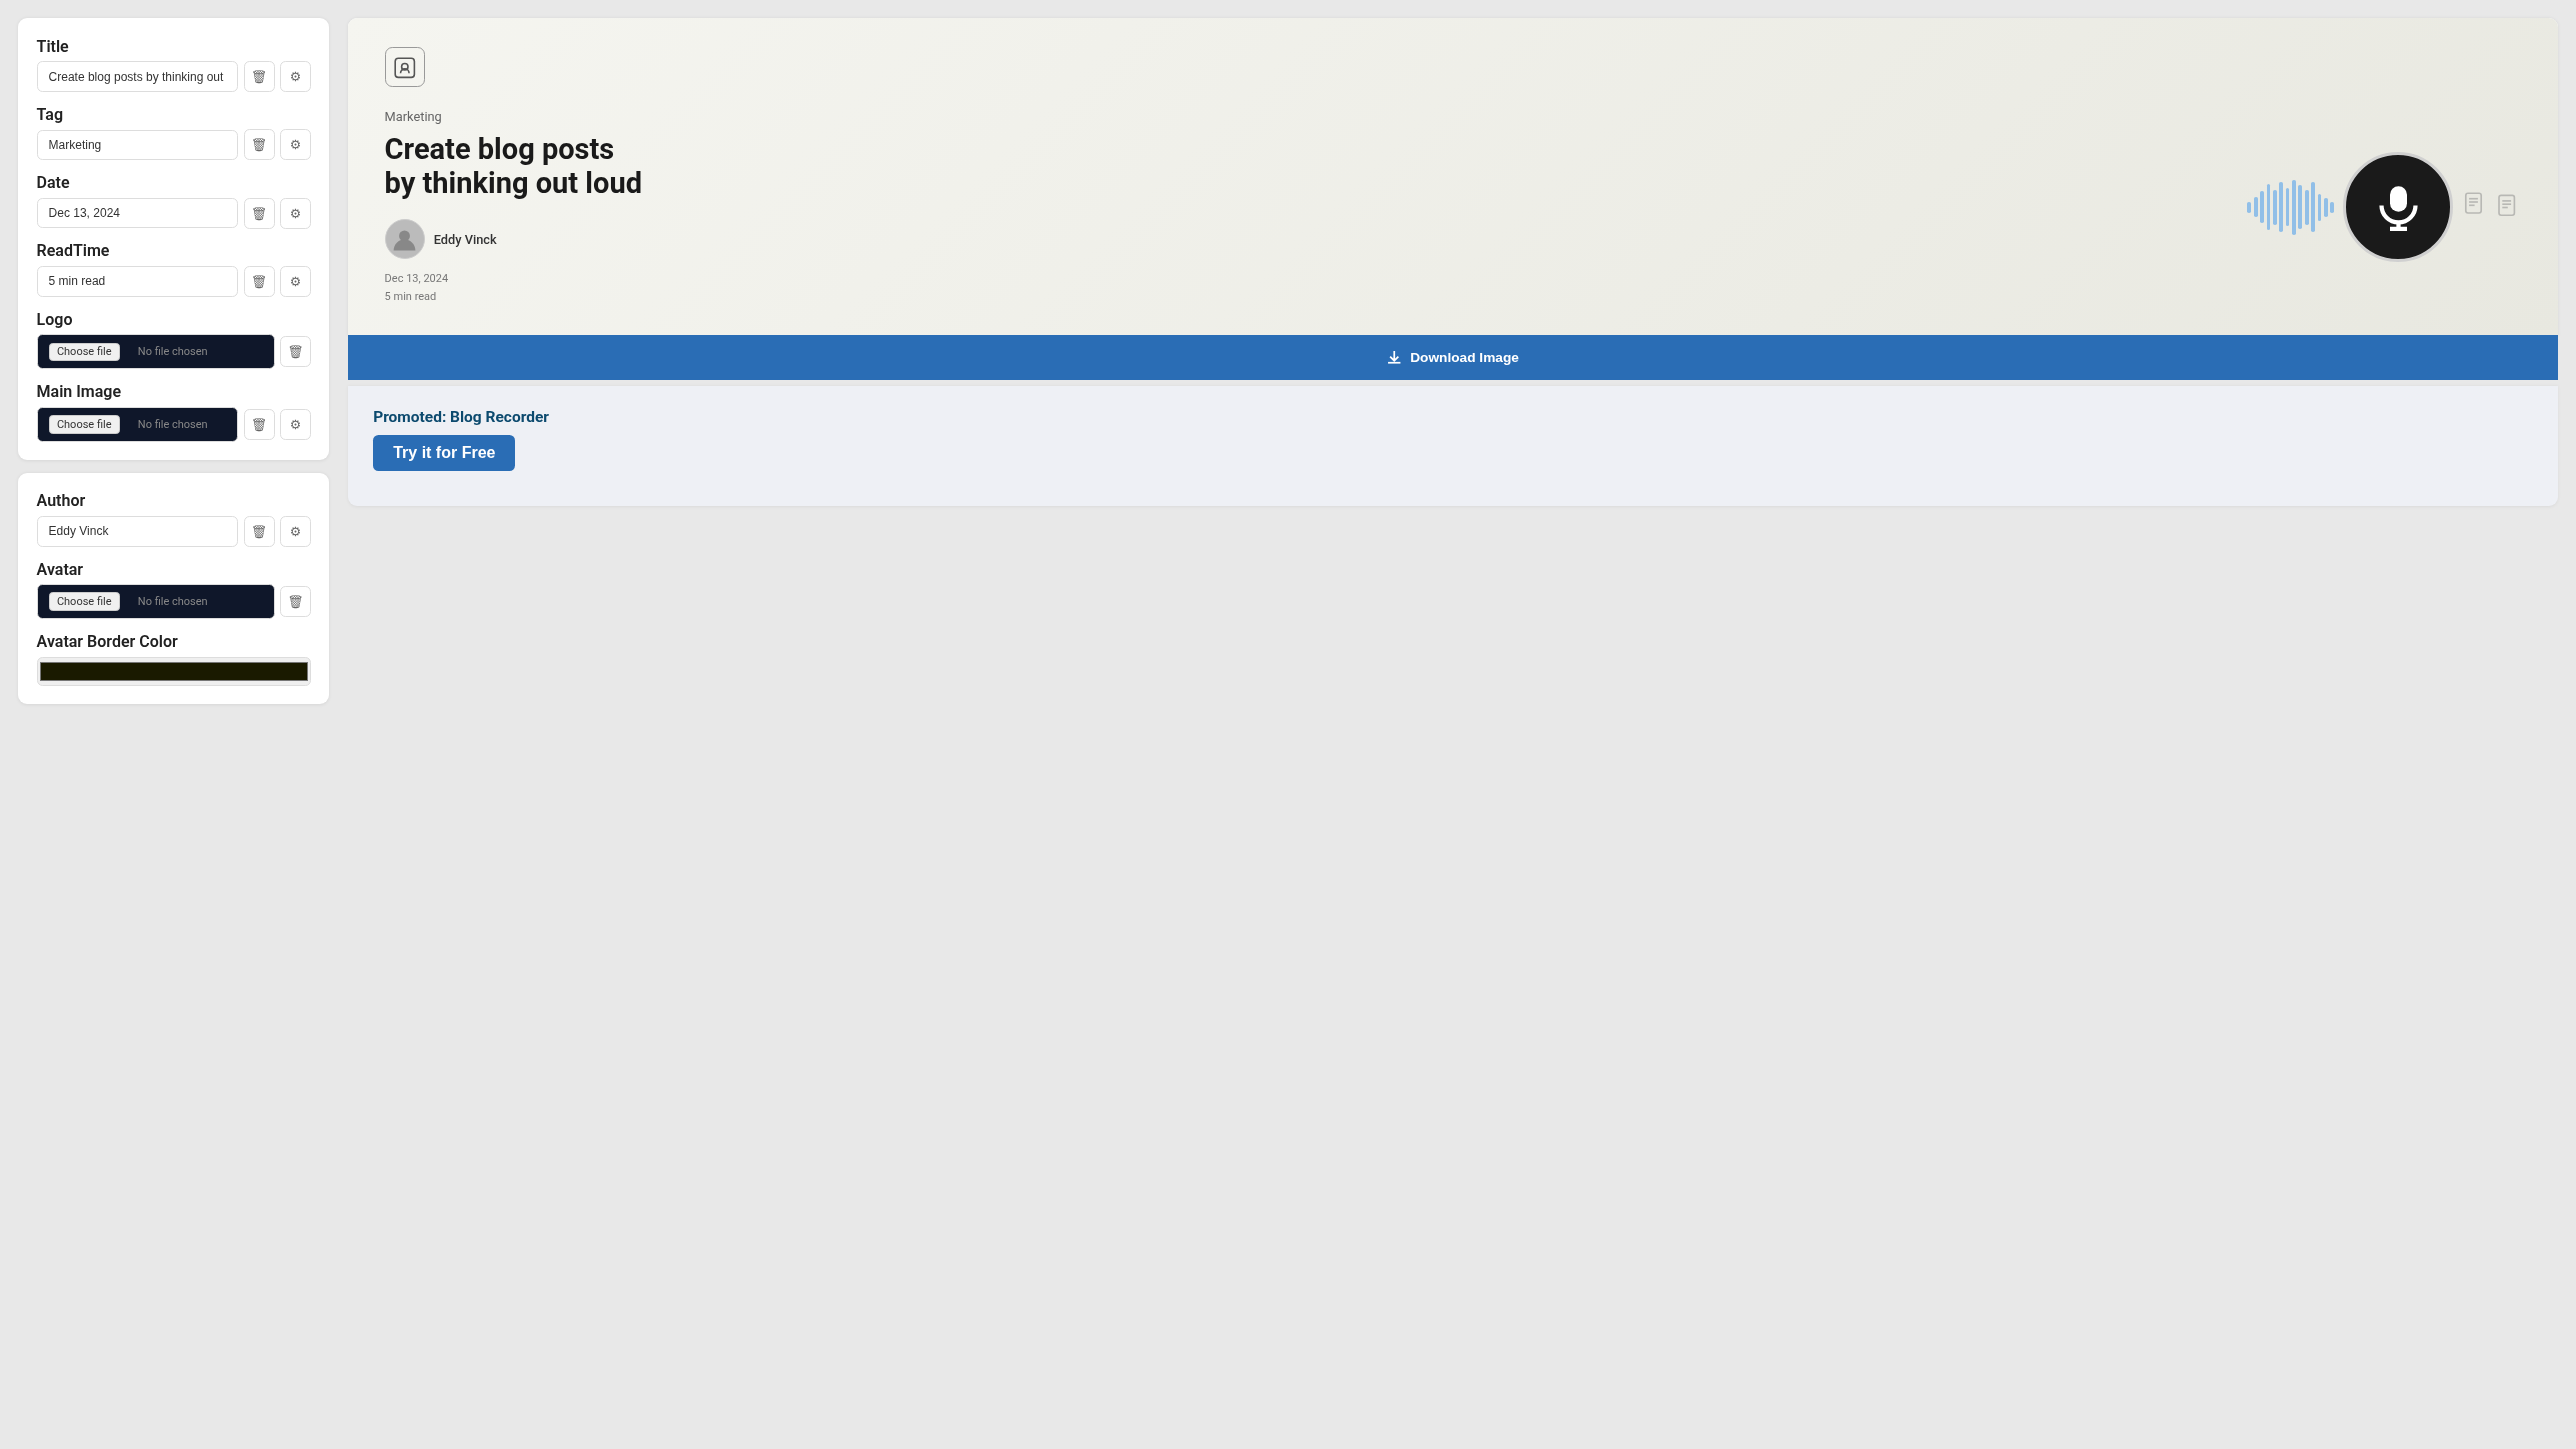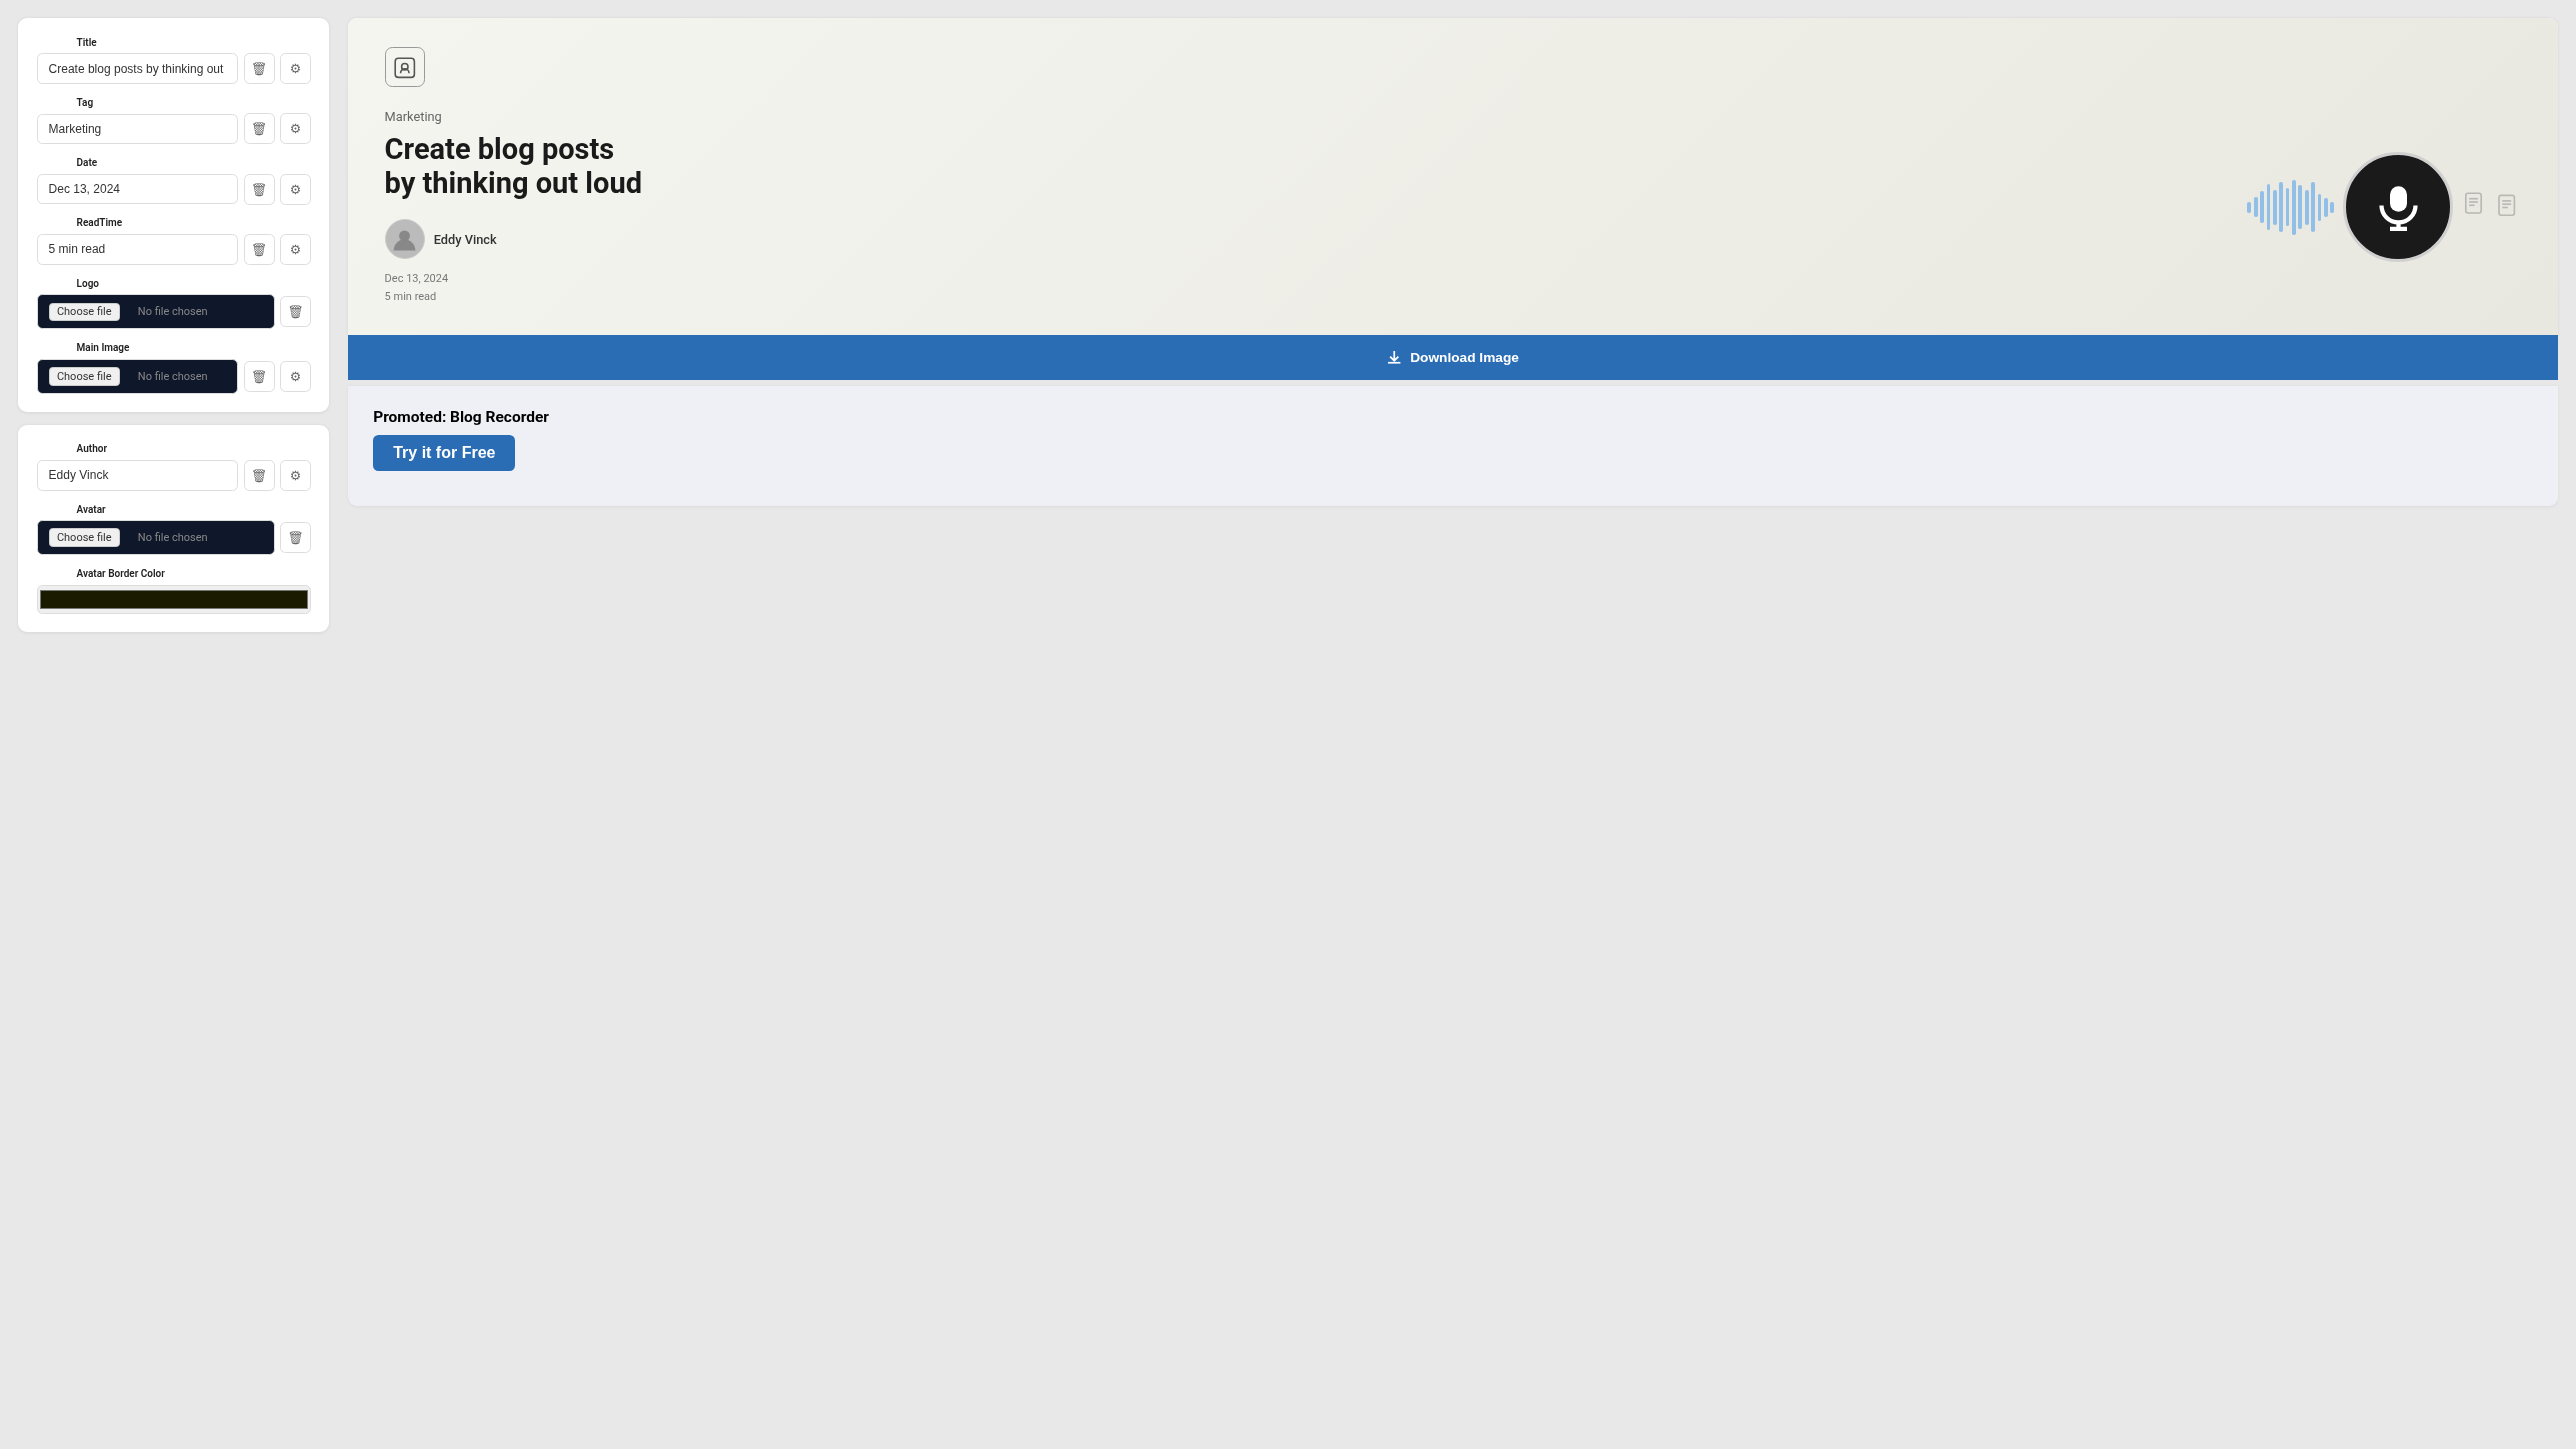--- a/index.html
+++ b/index.html
@@ -28,25 +28,24 @@
       box-shadow: 0 0.9px 3.7px rgba(0,0,0,0.08);
     }
 
     .field-group {
       display: flex;
       flex-direction: column;
       gap: 12.8px;
     }
 
     .field-label {
-      font-size: 10px;
+      font-size: 16px;
       font-weight: 600;
       color: #222;
       margin-bottom: 5.5px;
-      margin-left: 40px;
     }
 
     .field-row {
       display: flex;
       align-items: center;
       gap: 5.5px;
     }
 
     .text-input {
       flex: 1;
@@ -271,21 +270,21 @@
       background: #eef0f5;
       border-radius: 0 0 9.1px 9.1px;
       padding: 22px 25.6px;
       margin-top: 5.5px;
       box-shadow: 0 0.9px 3.7px rgba(0,0,0,0.06);
     }
 
     .promoted-title {
       font-size: 15.5px;
       font-weight: 700;
-      color: #000000;
+      color: #0c4a6e;
       margin-bottom: 9.1px;
     }
 
     .promoted-desc {
       font-size: 12px;
       color: #444;
       line-height: 1.5;
       margin-bottom: 12.8px;
     }
 

